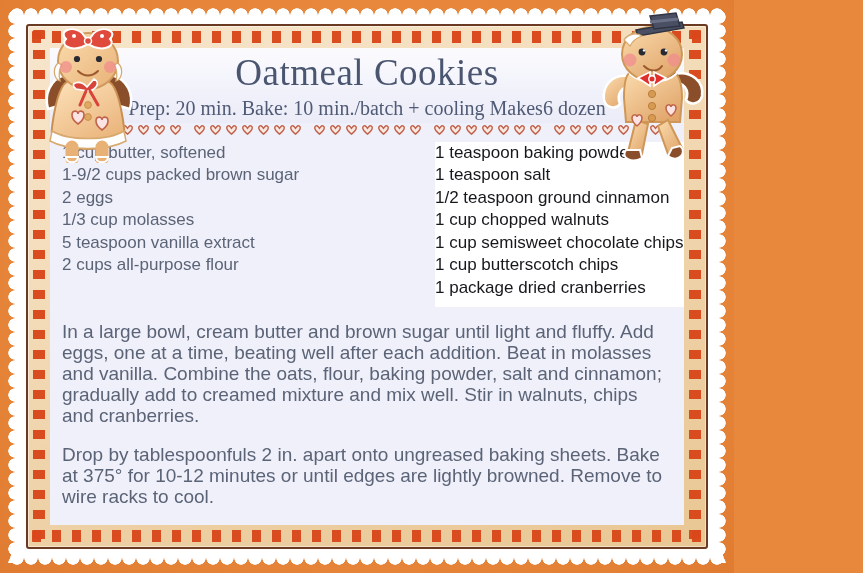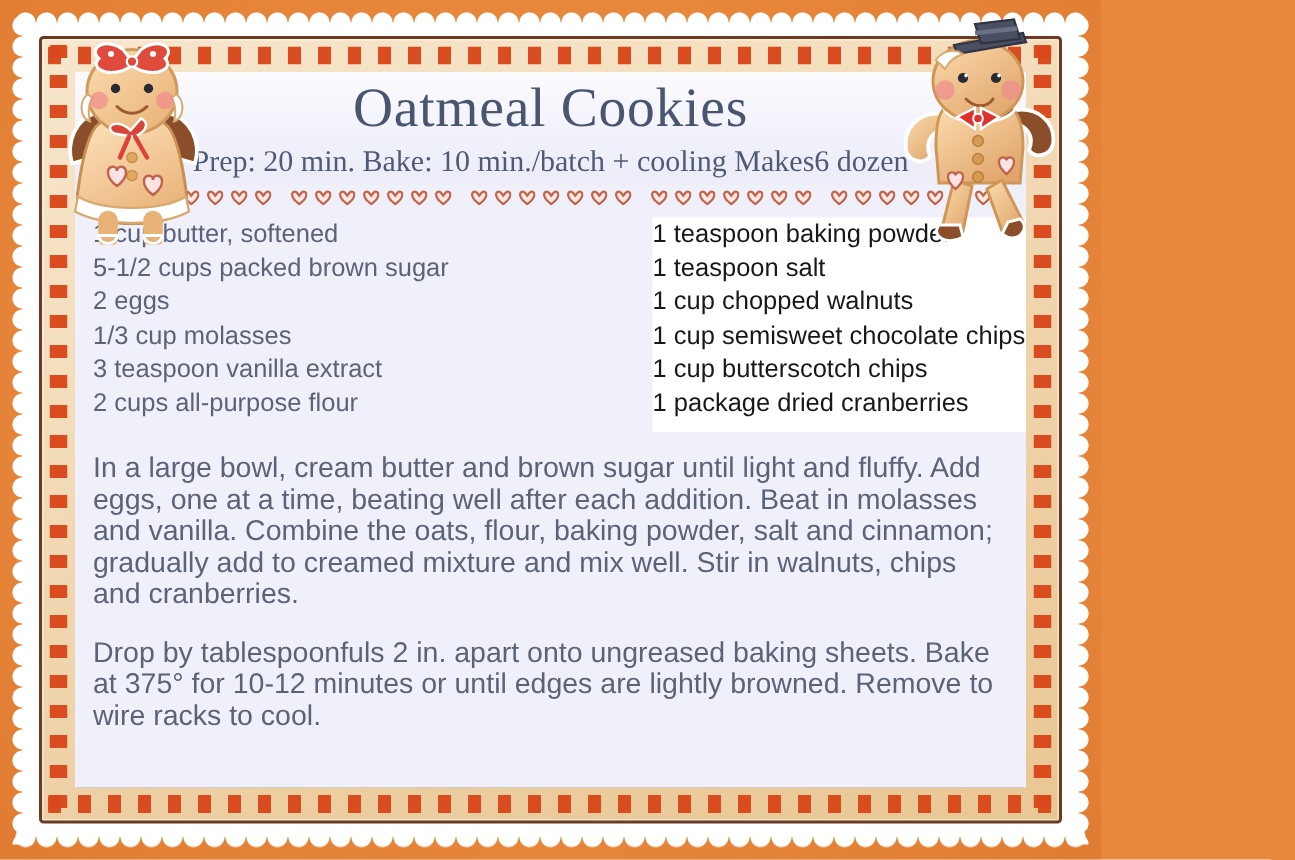--- a/index.html
+++ b/index.html
@@ -404,29 +404,30 @@
             <svg width="11" height="11" viewBox="0 0 12 12">
               <path d="M6 11 C6 11 0.8 7.2 0.8 4.2 C0.8 1.9 3.2 1.2 4.5 2.9 L6 4.8 L7.5 2.9 C8.8 1.2 11.2 1.9 11.2 4.2 C11.2 7.2 6 11 6 11 Z" fill="#fbe6e2" stroke="#c0634a" stroke-width="1.6"></path>
             </svg>
           </span>
         </div>
       </div>
 
     <div class="ingredients">
       <div class="col-left" id="ing-left">
           <div class="ing-line">1 cup butter, softened</div>
-          <div class="ing-line">5-1/2 cups packed brown sugar</div>
+          <div class="ing-line">1-9/2 cups packed brown sugar</div>
           <div class="ing-line">2 eggs</div>
           <div class="ing-line">1/3 cup molasses</div>
-          <div class="ing-line">3 teaspoon vanilla extract</div>
+          <div class="ing-line">5 teaspoon vanilla extract</div>
           <div class="ing-line">2 cups all-purpose flour</div>
         </div>
       <div class="col-right" id="ing-right">
           <div class="ing-line">1 teaspoon baking powder</div>
           <div class="ing-line">1 teaspoon salt</div>
+          <div class="ing-line">1/2 teaspoon ground cinnamon</div>
           <div class="ing-line">1 cup chopped walnuts</div>
           <div class="ing-line">1 cup semisweet chocolate chips</div>
           <div class="ing-line">1 cup butterscotch chips</div>
           <div class="ing-line">1 package dried cranberries</div>
         </div>
     </div>
 
     <div class="directions" id="directions">
         <p class="dir-para">In a large bowl, cream butter and brown sugar until light and fluffy. Add eggs, one at a time, beating well after each addition. Beat in molasses and vanilla. Combine the oats, flour, baking powder, salt and cinnamon; gradually add to creamed mixture and mix well. Stir in walnuts, chips and cranberries.</p>
         <p class="dir-para">Drop by tablespoonfuls 2 in. apart onto ungreased baking sheets. Bake at 375° for 10-12 minutes or until edges are lightly browned. Remove to wire racks to cool.</p>

